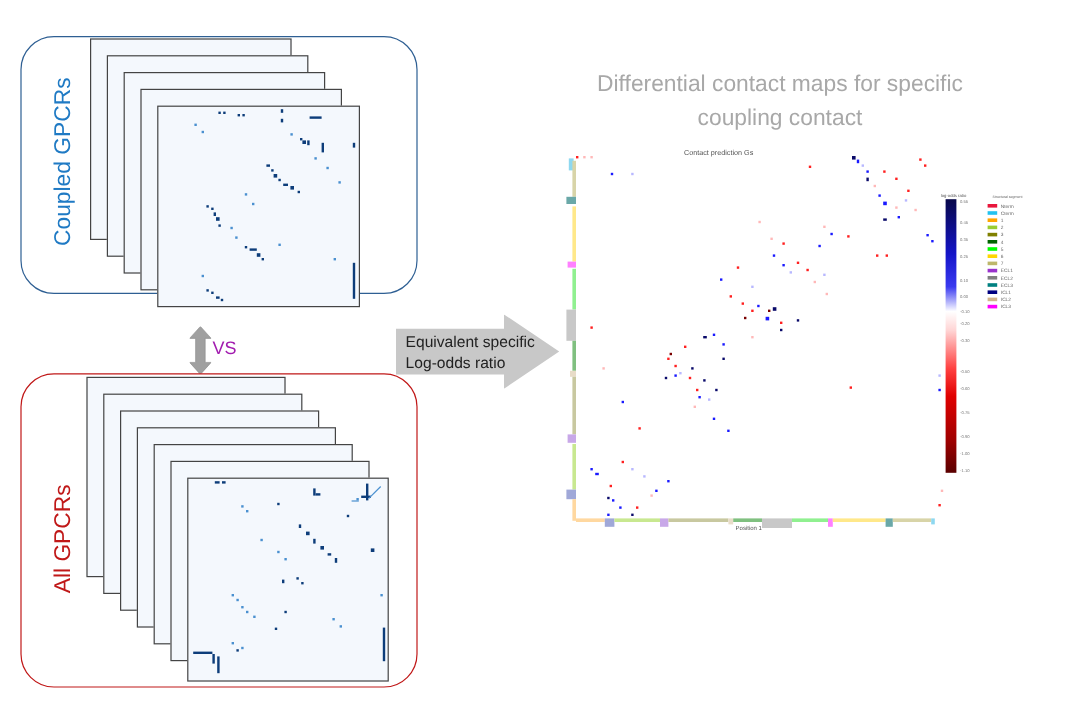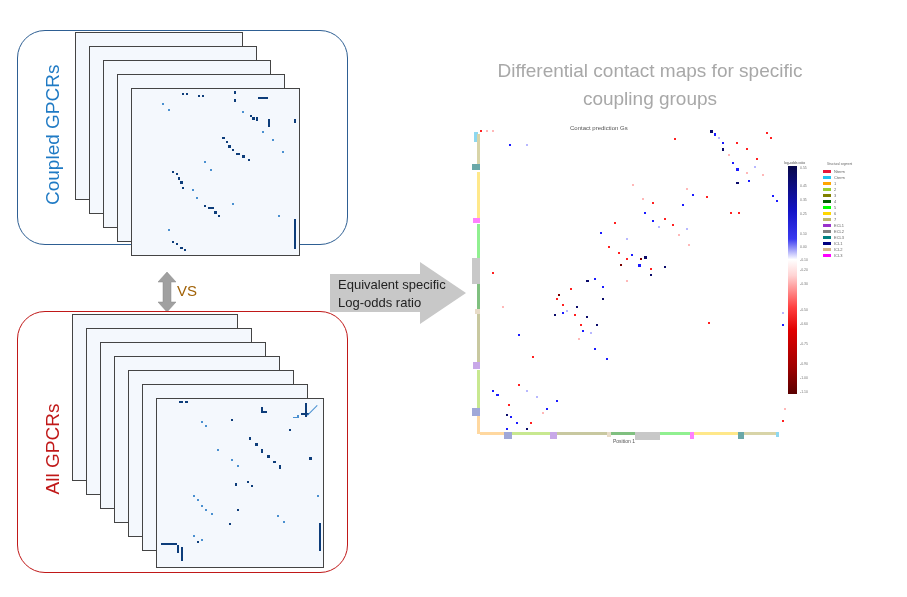--- a/index.html
+++ b/index.html
@@ -11,21 +11,21 @@
   .group-all { left: 17px; top: 311px; width: 331px; height: 262px; border: 1.5px solid #c01818; }
 
   .group-label { position: absolute; font-size: 19px; white-space: nowrap; transform-origin: center center; transform: rotate(-90deg); }
   .label-coupled { color: #1f7ac4; left: -17px; top: 124px; width: 140px; text-align: center; }
   .label-all { color: #c01818; left: 3px; top: 438px; width: 100px; text-align: center; }
 
   .map { position: absolute; background: #f4f8fd; border: 1.5px solid #444; }
   .map svg { position: absolute; left: 0; top: 0; }
 
   .vs-arrow { position: absolute; left: 158px; top: 272px; }
-  .vs-text { position: absolute; left: 177px; top: 282px; font-size: 15px; color: #a16207; }
+  .vs-text { position: absolute; left: 177px; top: 282px; font-size: 15px; color: #a21caf; }
 
   .big-arrow { position: absolute; left: 330px; top: 262px; }
   .arrow-text { position: absolute; left: 338px; top: 276px; font-size: 13px; color: #222; line-height: 18px; }
 
   .title { position: absolute; left: 475px; top: 57px; width: 350px; text-align: center; font-size: 19px; color: #a8a8a8; line-height: 28px; }
 
   .chart-area { position: absolute; left: 466px; top: 128px; width: 380px; height: 318px; }
   .chart-title { position: absolute; left: 570px; top: 125px; font-size: 6px; color: #555; }
   .pos-label-x { position: absolute; left: 613px; top: 438px; font-size: 5px; color: #555; }
   .pos-label-y { position: absolute; left: 783px; top: 290px; font-size: 5px; color: #555; transform: rotate(-90deg); }
@@ -175,21 +175,21 @@
 <svg class="big-arrow" width="138" height="62" viewBox="0 0 138 62">
   <polygon points="0,12 90,12 90,0 136,31 90,62 90,50 0,50" fill="#c8c8c8"></polygon>
 </svg>
 <div class="arrow-text">
   <div>Equivalent specific</div>
   <div>Log-odds ratio</div>
 </div>
 
 <div class="title">
   <div>Differential contact maps for specific</div>
-  <div>coupling groups</div>
+  <div>coupling contact</div>
 </div>
 
 <div class="chart-title">Contact prediction Gs</div>
 
 <svg class="chart-area" width="380" height="318" viewBox="0 0 380 318" style="position:absolute;left:466px;top:128px;">
 
   <g>
     <rect x="8" y="4" width="4" height="10" fill="#8ed8f0"></rect>
     <rect x="11" y="6" width="3" height="30" fill="#d8d4a8"></rect>
     <rect x="6" y="36" width="8" height="6" fill="#6aa8a8"></rect>

